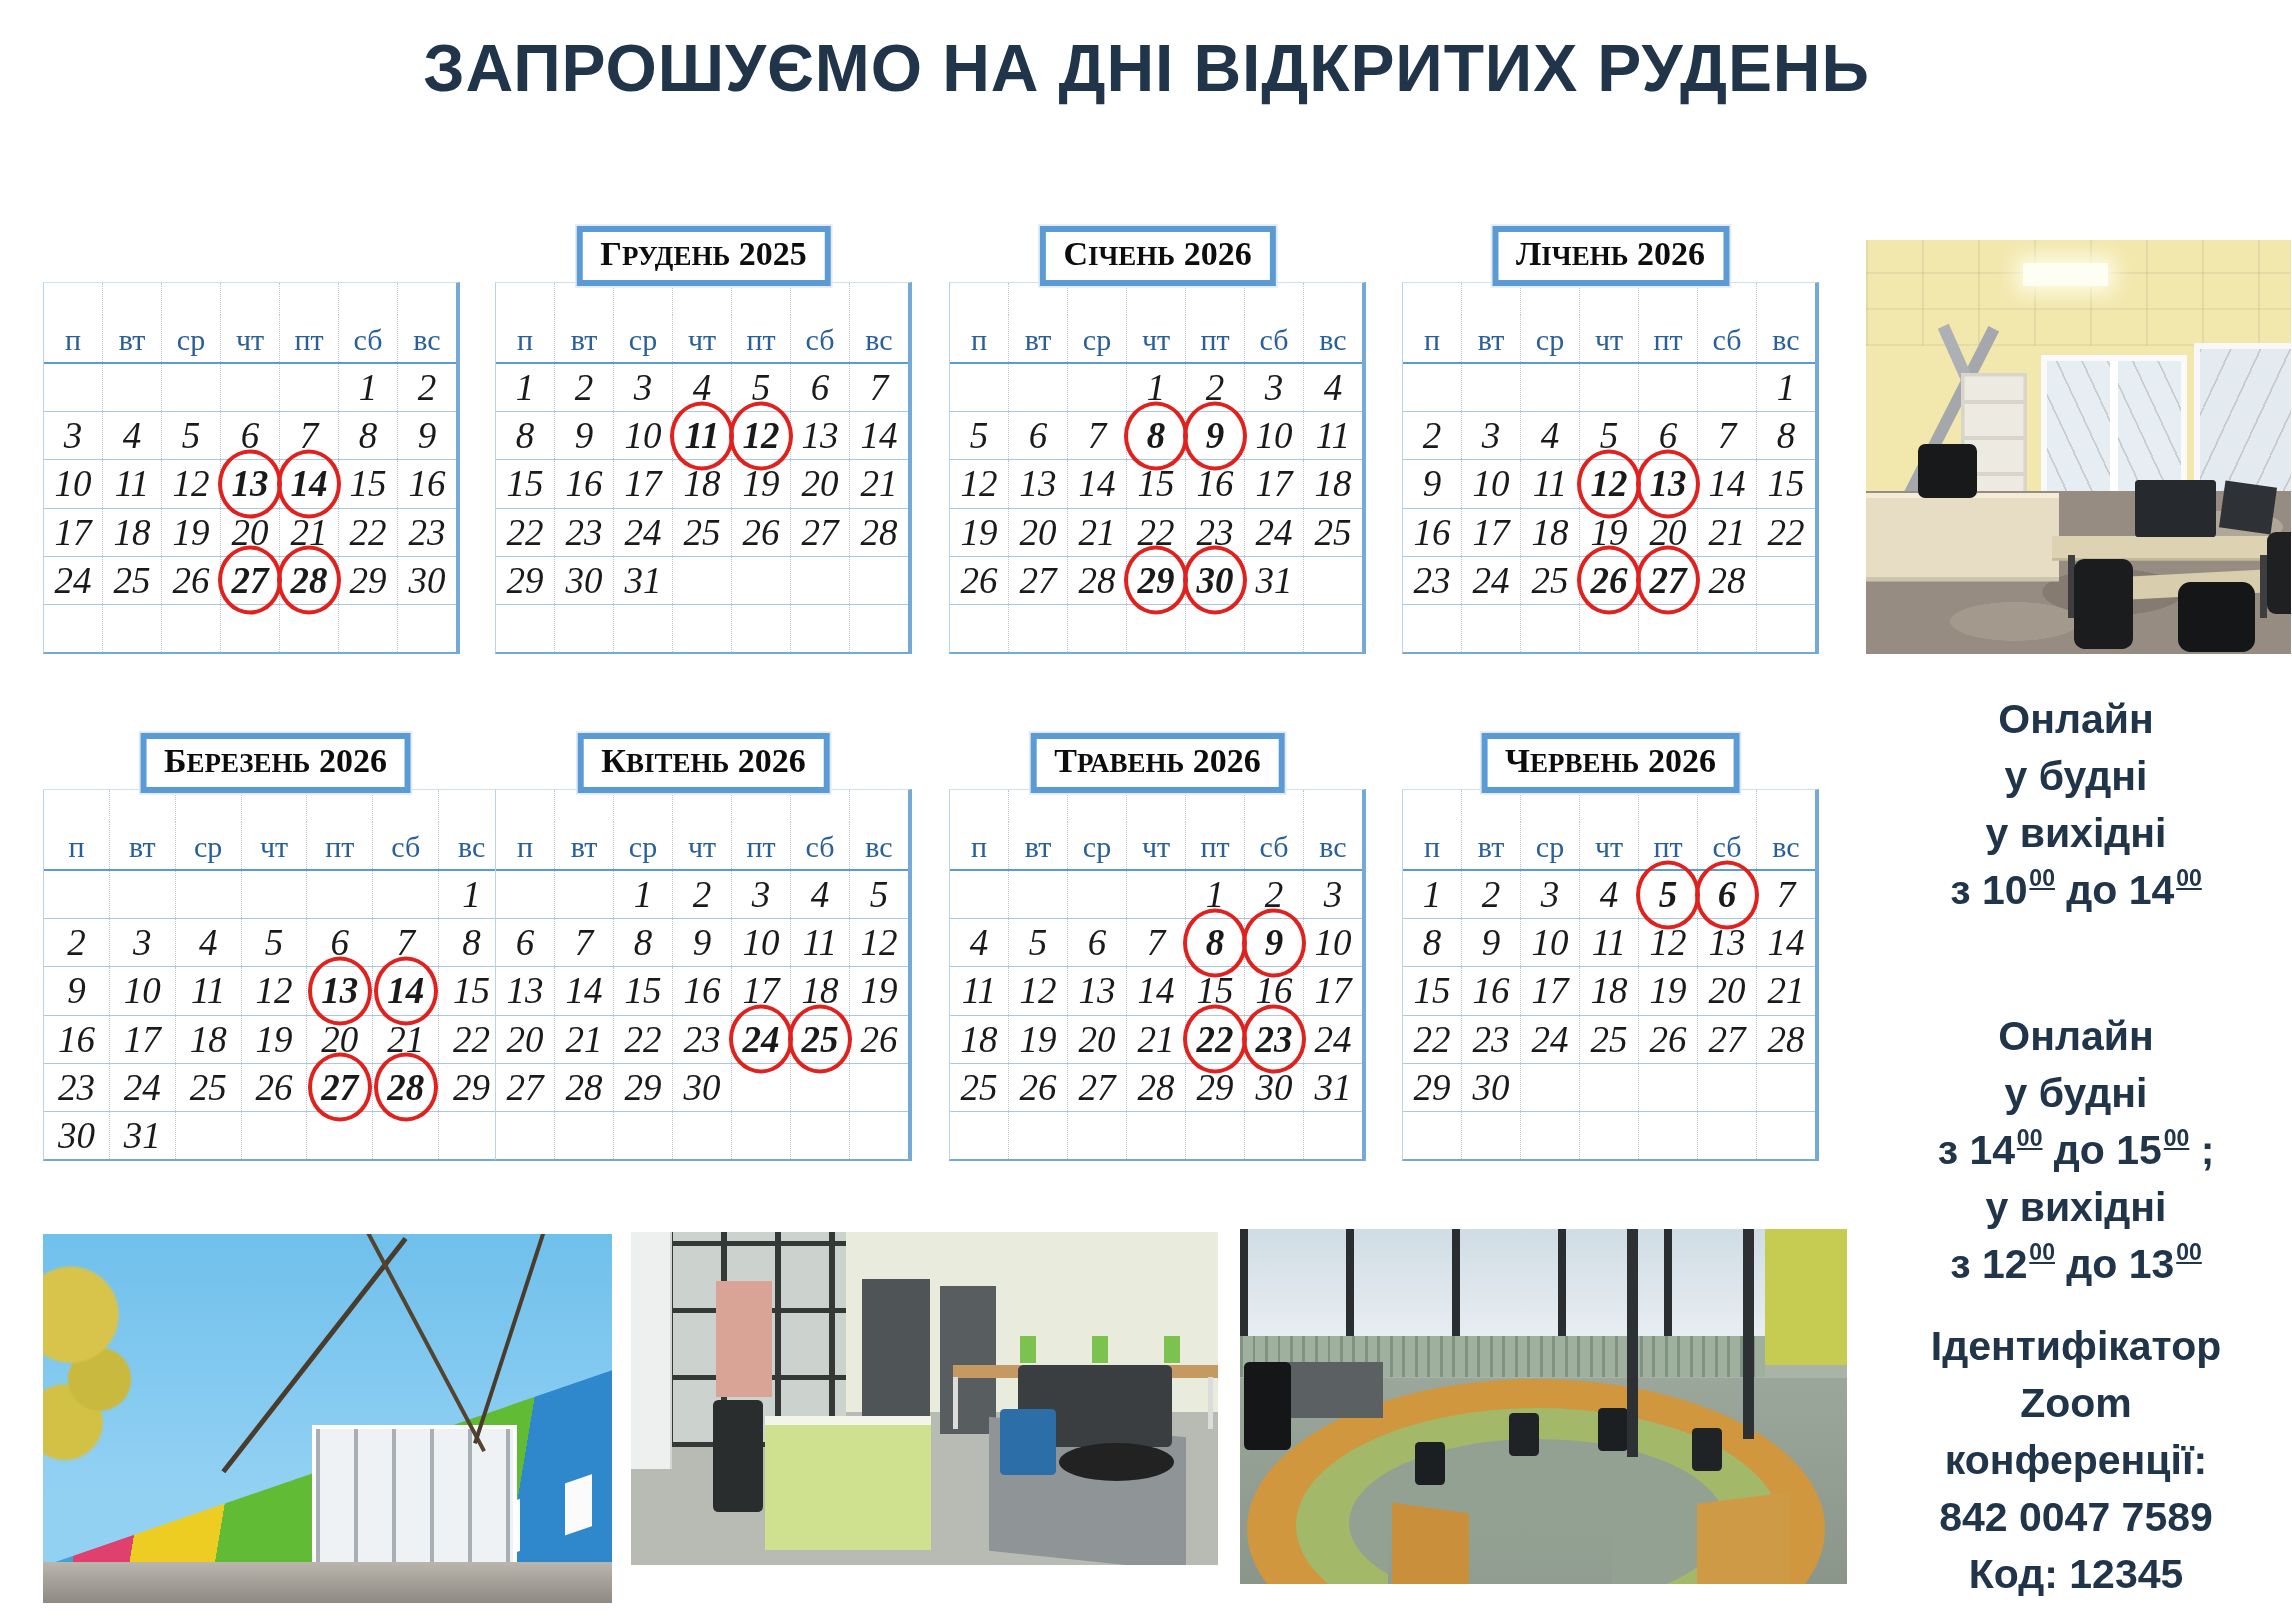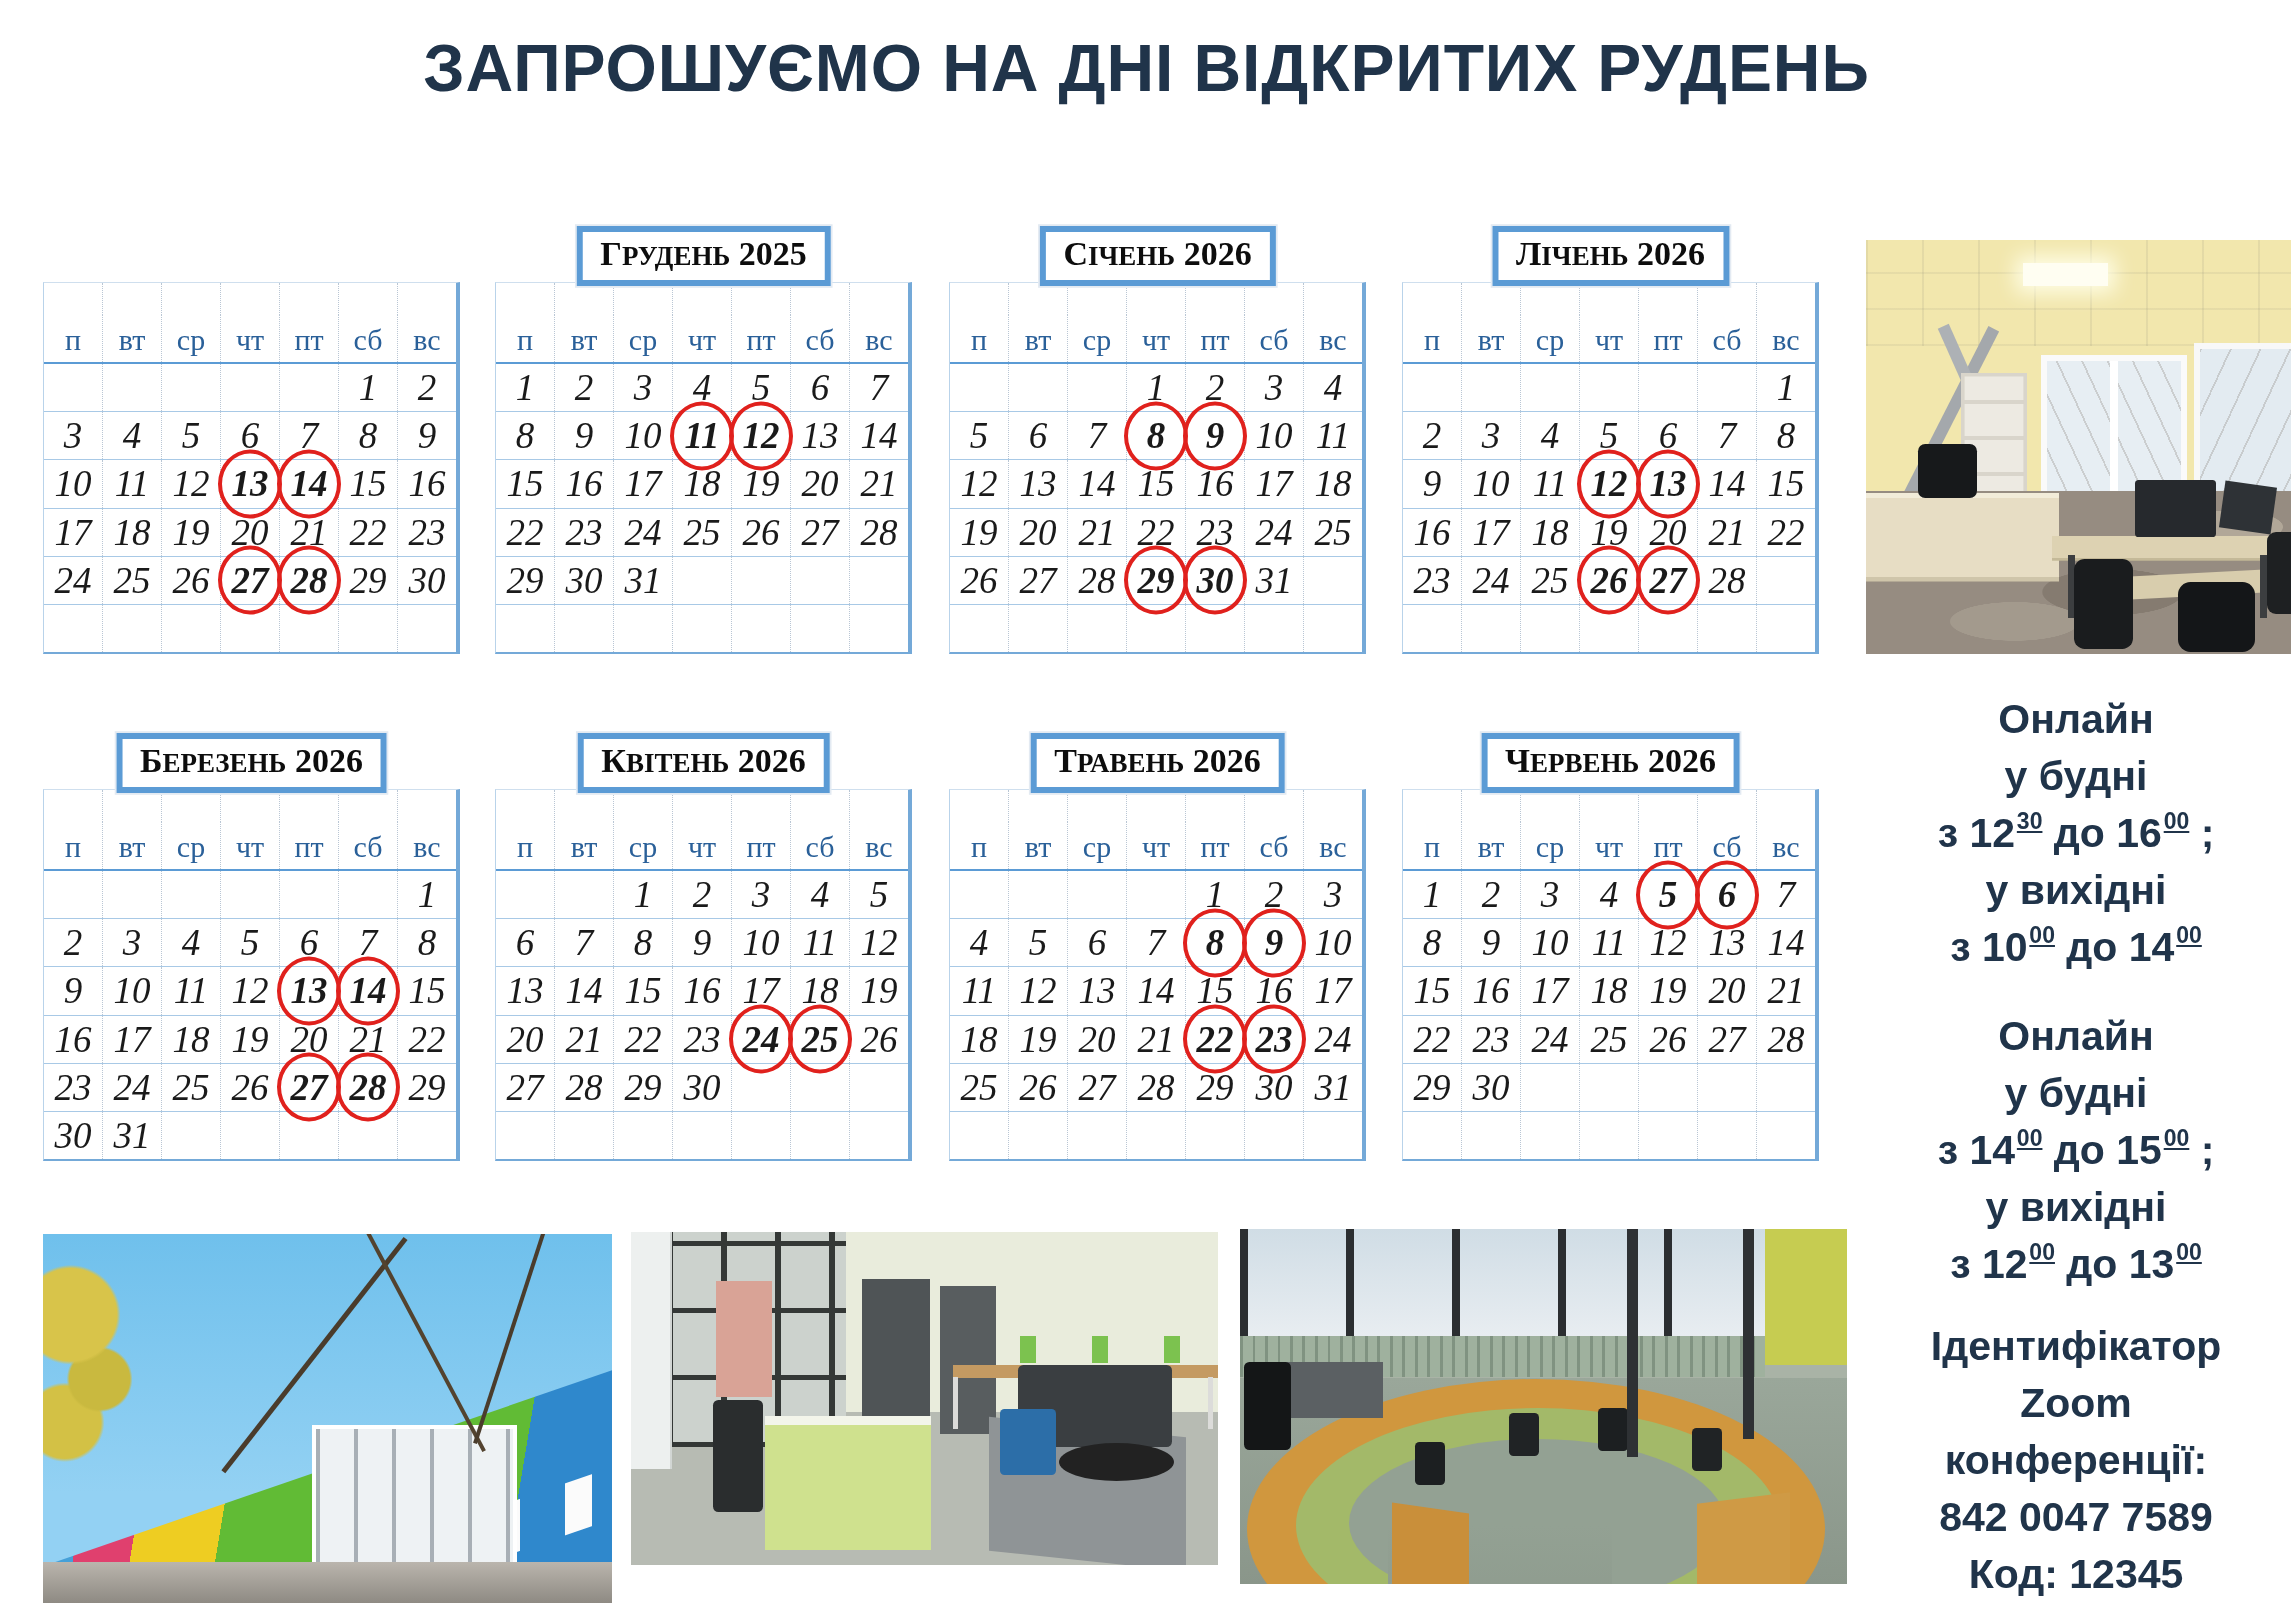--- a/index.html
+++ b/index.html
@@ -702,21 +702,21 @@
             <div class="day cell"></div>
             <div class="day cell"></div>
             <div class="day cell"></div>
             <div class="day cell"></div>
             <div class="day cell"></div>
             <div class="day cell"></div>
             <div class="day cell"></div>
           </div>
         </div>
       </div>
-      <div class="calendar" style="left: 0px; top: 507px;">
+      <div class="calendar" style="left: 0px; top: 507px; padding-left: 48px;">
         <div class="cal-title"><span class="cap">Б</span><span class="rest">ЕРЕЗЕНЬ</span><span class="yr">&nbsp;2026</span></div>
         <div class="cal-table">
           <div class="spacer-row">
             <div class="cell"></div>
             <div class="cell"></div>
             <div class="cell"></div>
             <div class="cell"></div>
             <div class="cell"></div>
             <div class="cell"></div>
             <div class="cell"></div>
@@ -1259,21 +1259,20 @@
             <div class="day cell"></div>
             <div class="day cell"></div>
           </div>
         </div>
       </div>
     </div>
 
   <div id="sched-offline" class="sched">
       <div class="sched-line">Онлайн</div>
       <div class="sched-line">у будні</div>
-      <div class="sched-line">з 12<sup>30</sup> до 16<sup>00</sup> ;</div>
       <div class="sched-line">у вихідні</div>
       <div class="sched-line">з 10<sup>00</sup> до 14<sup>00</sup></div>
     </div>
   <div id="sched-online" class="sched">
       <div class="sched-line">Онлайн</div>
       <div class="sched-line">у будні</div>
       <div class="sched-line">з 14<sup>00</sup> до 15<sup>00</sup> ;</div>
       <div class="sched-line">у вихідні</div>
       <div class="sched-line">з 12<sup>00</sup> до 13<sup>00</sup></div>
     </div>

